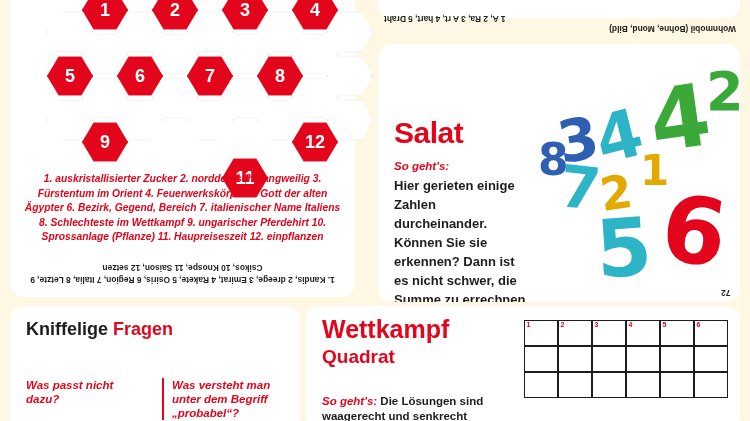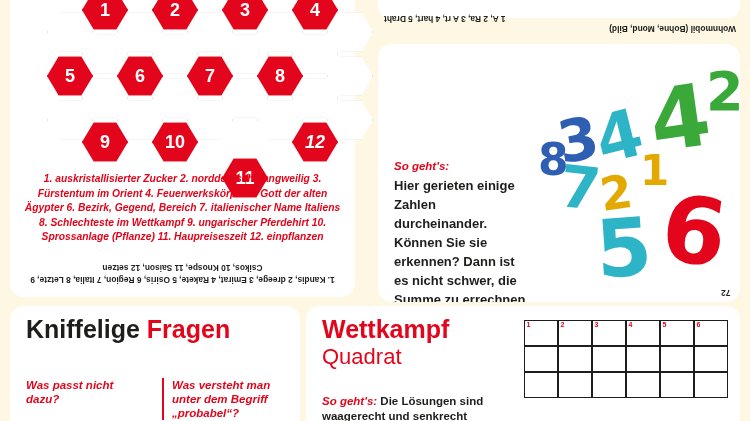--- a/index.html
+++ b/index.html
@@ -88,21 +88,21 @@
     position:absolute; font-weight:bold; font-family:"DejaVu Sans", sans-serif;
   }
 
   
   .fragen-card {
     position:absolute; left:10px; top:306px; width:290px; height:125px;
     background:#ffffff; border-radius:14px;
   }
   .fragen-h1 {
     position:absolute; left:16px; top:10px;
-    font-size:25px; font-weight:bold; color:#1d1d1b; line-height:27px;
+    font-size:18px; font-weight:bold; color:#1d1d1b; line-height:27px;
   }
   .fragen-h1 .red { color:#e3051b; }
   .fragen-h2 {
     position:absolute; left:16px; top:37px;
     font-size:21px; font-weight:bold; color:#e3051b; line-height:23px;
   }
   .q-col {
     position:absolute; top:72px; font-weight:bold; font-style:italic;
     font-size:11.5px; line-height:14px; color:#e3051b;
   }
@@ -113,21 +113,21 @@
   .magisch-card {
     position:absolute; left:306px; top:306px; width:434px; height:125px;
     background:#ffffff; border-radius:14px;
   }
   .mq-h1 {
     position:absolute; left:16px; top:10px;
     font-size:25px; font-weight:bold; color:#e3051b; line-height:27px;
   }
   .mq-h2 {
     position:absolute; left:16px; top:37px;
-    font-size:22px; font-weight:normal; color:#e3051b; line-height:27px;
+    font-size:19px; font-weight:bold; color:#e3051b; line-height:27px;
   }
   .mq-sogeht {
     position:absolute; left:16px; top:88px; width:190px;
     font-size:11.5px; line-height:14.5px; font-weight:bold; color:#1d1d1b;
   }
   .mq-sogeht i { color:#e3051b; font-style:italic; }
 
   .mq-grid {
     position:absolute; left:218px; top:14px;
     width:204px; height:108px;
@@ -176,36 +176,36 @@
       <div class="hex blank" style="left:190px; top:88px;"></div>
       <div class="hex blank" style="left:260px; top:88px;"></div>
 
       <div class="hex blank" style="left:15px;  top:110px;"></div>
       <div class="hex blank" style="left:85px;  top:110px;"></div>
       <div class="hex blank" style="left:155px; top:110px;"></div>
       <div class="hex blank" style="left:225px; top:110px;"></div>
       <div class="hex blank" style="left:295px; top:110px;"></div>
 
       <div class="hex num" style="left:50px;  top:132px;">9</div>
-      <div class="hex num" style="left:120px; top:132px;">10</div>
       <div class="hex num" style="left:190px; top:132px;margin-top:36px;">11</div>
-      <div class="hex num" style="left:260px; top:132px;font-style:italic;">12</div>
+      <div class="hex num" style="left:260px; top:132px;">12</div>
     </div>
 
     <div class="clues">1. auskristallisierter Zucker 2. norddeutsch: langweilig 3. Fürstentum im Orient 4. Feuerwerkskörper 5. Gott der alten Ägypter 6. Bezirk, Gegend, Bereich 7. italienischer Name Italiens 8. Schlechteste im Wettkampf 9. ungarischer Pferdehirt 10. Sprossanlage (Pflanze) 11. Haupreiseszeit 12. einpflanzen</div>
     <div class="solution-upside">1. Kandis, 2 dreege, 3 Emirat, 4 Rakete, 5 Osiris, 6 Region, 7 Italia, 8 Letzte, 9 Csikos, 10 Knospe, 11 Saison, 12 setzen</div>
   </div>
 
   <div class="top-right-card"></div>
   <div class="top-right-sol">1 A, 2 Ra, 3 A rt, 4 hart, 5 Draht</div>
   <div class="top-right-sol2">Wohnmobil (Bohne, Mond, Bild)</div>
 
   <div class="zahlen-card">
     <div class="zs-title">
       <br>
+      <span>Salat</span>
     </div>
     <div class="zs-sogeht">So geht's:</div>
     <div class="zs-text">Hier gerieten einige Zahlen durcheinander. Können Sie sie erkennen? Dann ist es nicht schwer, die Summe zu errechnen.</div>
     <div class="zs-art">
         <span style="left: 112px; top: 18px; font-size: 86px; color: rgb(58, 169, 58); transform: rotate(-8deg);">4</span>
         <span style="left: 168px; top: 10px; font-size: 54px; color: rgb(58, 169, 58); transform: rotate(0deg);">2</span>
         <span style="left: 58px; top: 48px; font-size: 66px; color: rgb(45, 180, 198); transform: rotate(-14deg);">4</span>
         <span style="left: 20px; top: 56px; font-size: 58px; color: rgb(47, 95, 179); transform: rotate(-10deg);">3</span>
         <span style="left: 0px; top: 84px; font-size: 44px; color: rgb(47, 95, 179); transform: rotate(0deg);">8</span>
         <span style="left: 22px; top: 104px; font-size: 58px; color: rgb(45, 180, 198); transform: rotate(6deg);">7</span>

